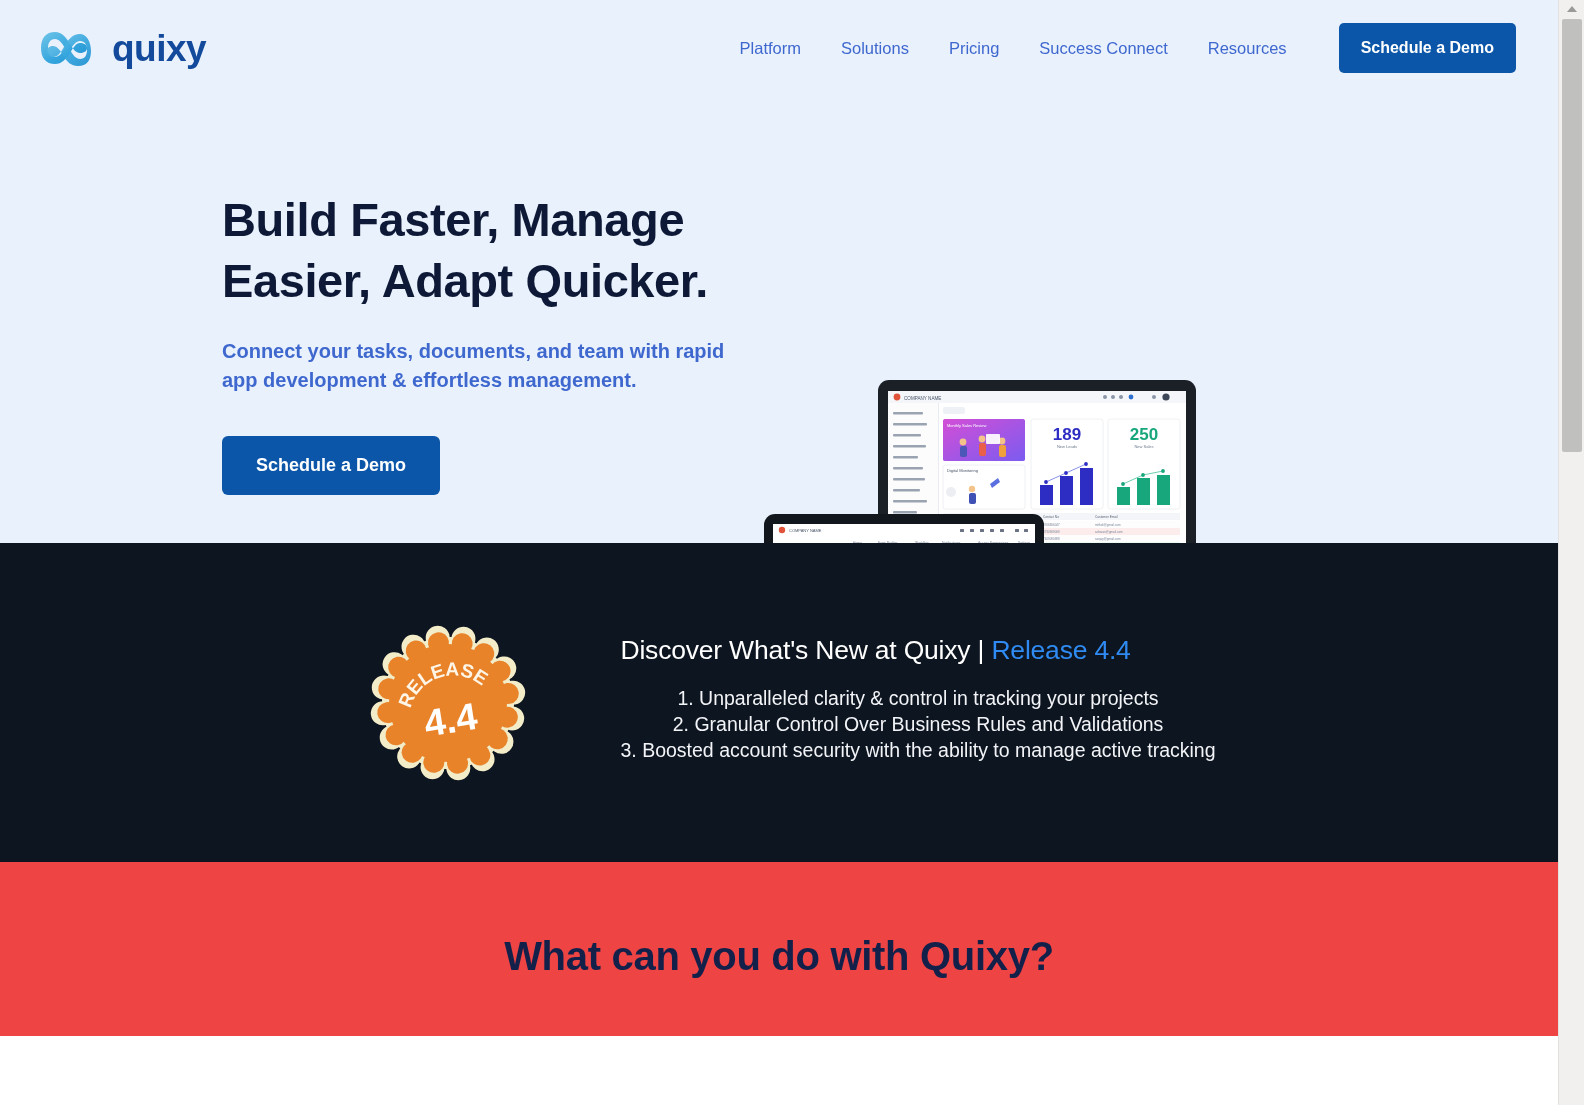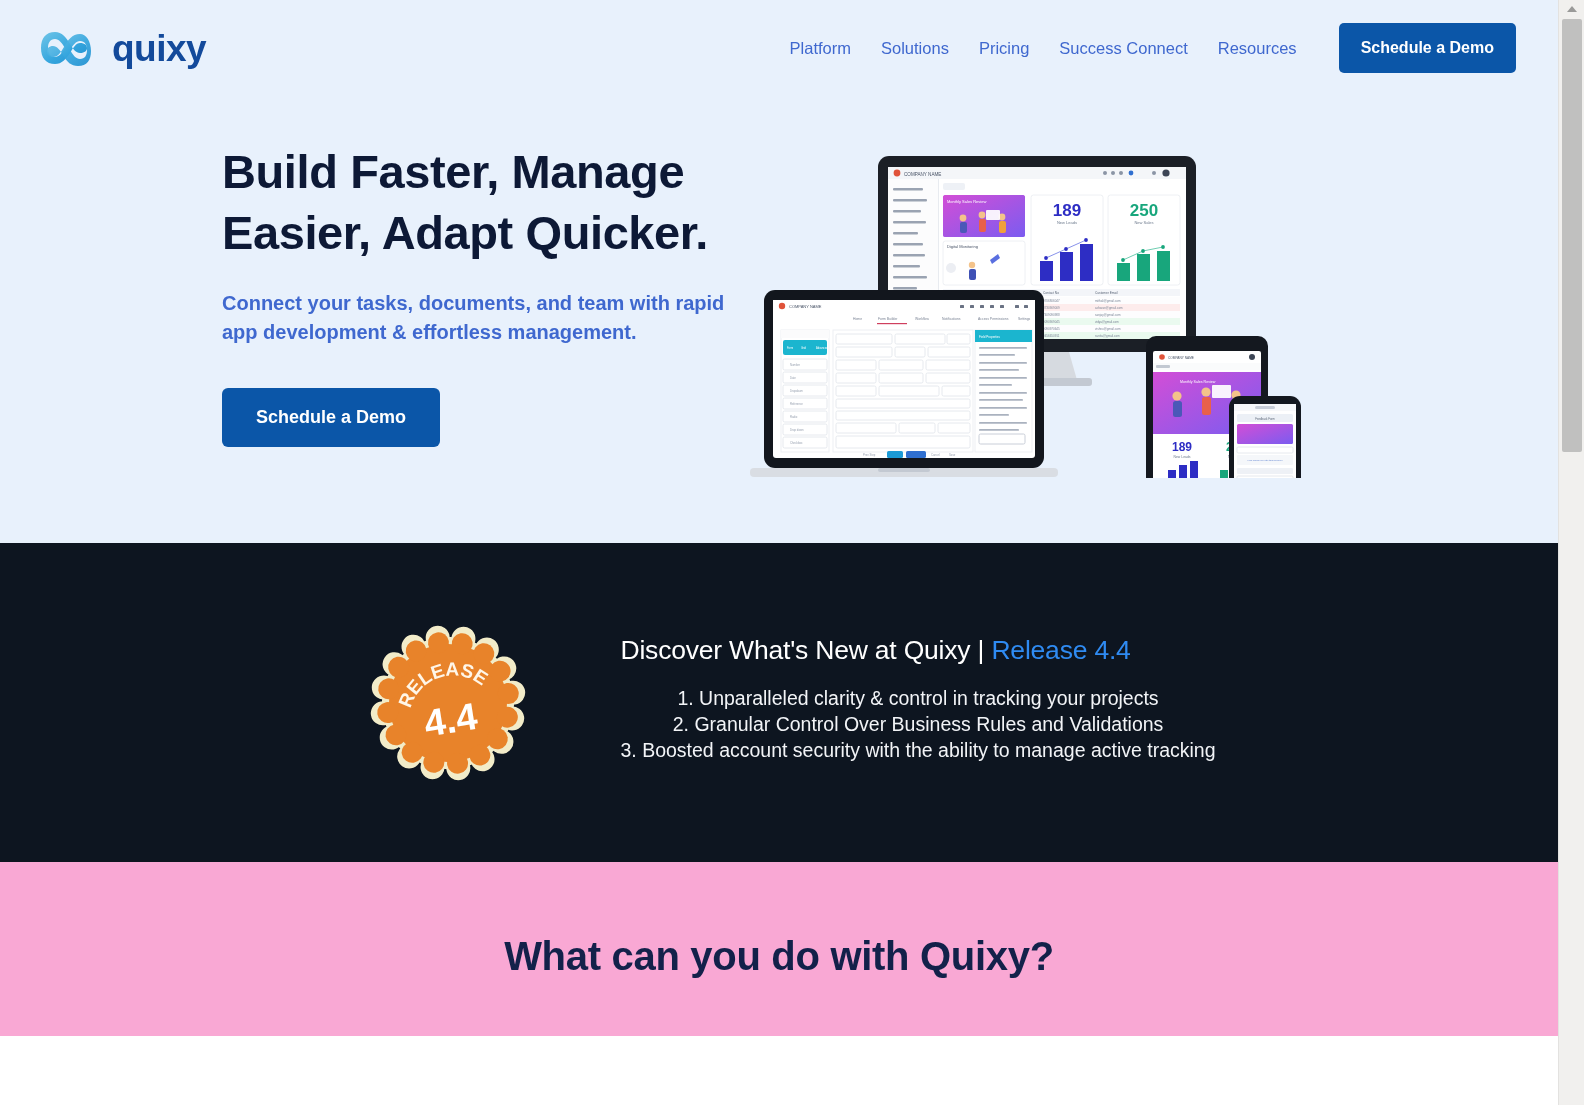--- a/index.html
+++ b/index.html
@@ -87,21 +87,21 @@
     color: #134a9b;
     letter-spacing: -0.5px;
     line-height: 1;
     position: relative;
     top: 2px;
   }
   .nav {
     margin-left: auto;
     display: flex;
     align-items: center;
-    gap: 30px;
+    gap: 40px;
     justify-content: flex-end;
   }
   .nav-item {
     font-size: 16.5px;
     font-weight: 500;
     color: #3f68cf;
     white-space: nowrap;
     cursor: pointer;
   }
   .btn-demo-nav {
@@ -116,20 +116,21 @@
     cursor: pointer;
     font-family: inherit;
     white-space: nowrap;
   }
 
   
   .hero-inner {
     position: absolute;
     top: 96px; left: 0; right: 0; bottom: 0;
     display: flex;
+    align-items: center;
   }
   .hero-left {
     width: 760px;
     padding: 45px 0 0 222px;
   }
   .hero-title {
     font-size: 47px;
     line-height: 1.3;
     font-weight: 700;
     color: #0d1936;
@@ -205,21 +206,21 @@
     line-height: 1.33;
     color: #f2f4f7;
     text-align: center;
   }
   .release-list li::before {
     content: counter(rel) ". ";
   }
 
   
   .features {
-    background: #f9a8d4;
+    background: #ef4444;
     height: 174px;
     position: relative;
     overflow: hidden;
   }
   .features-title {
     text-align: center;
     padding-top: 72px;
     font-size: 40px;
     font-weight: 700;
     color: #13214a;

